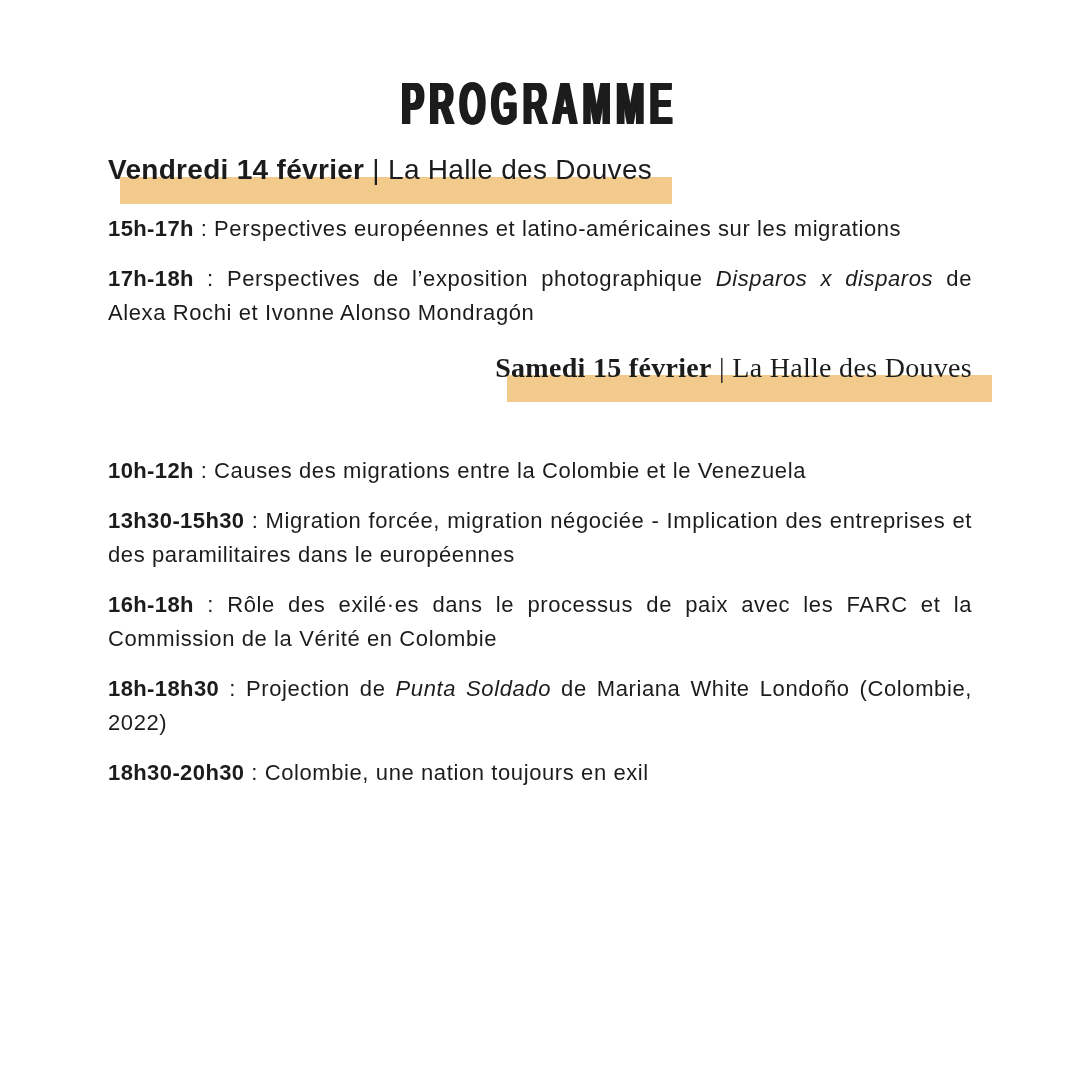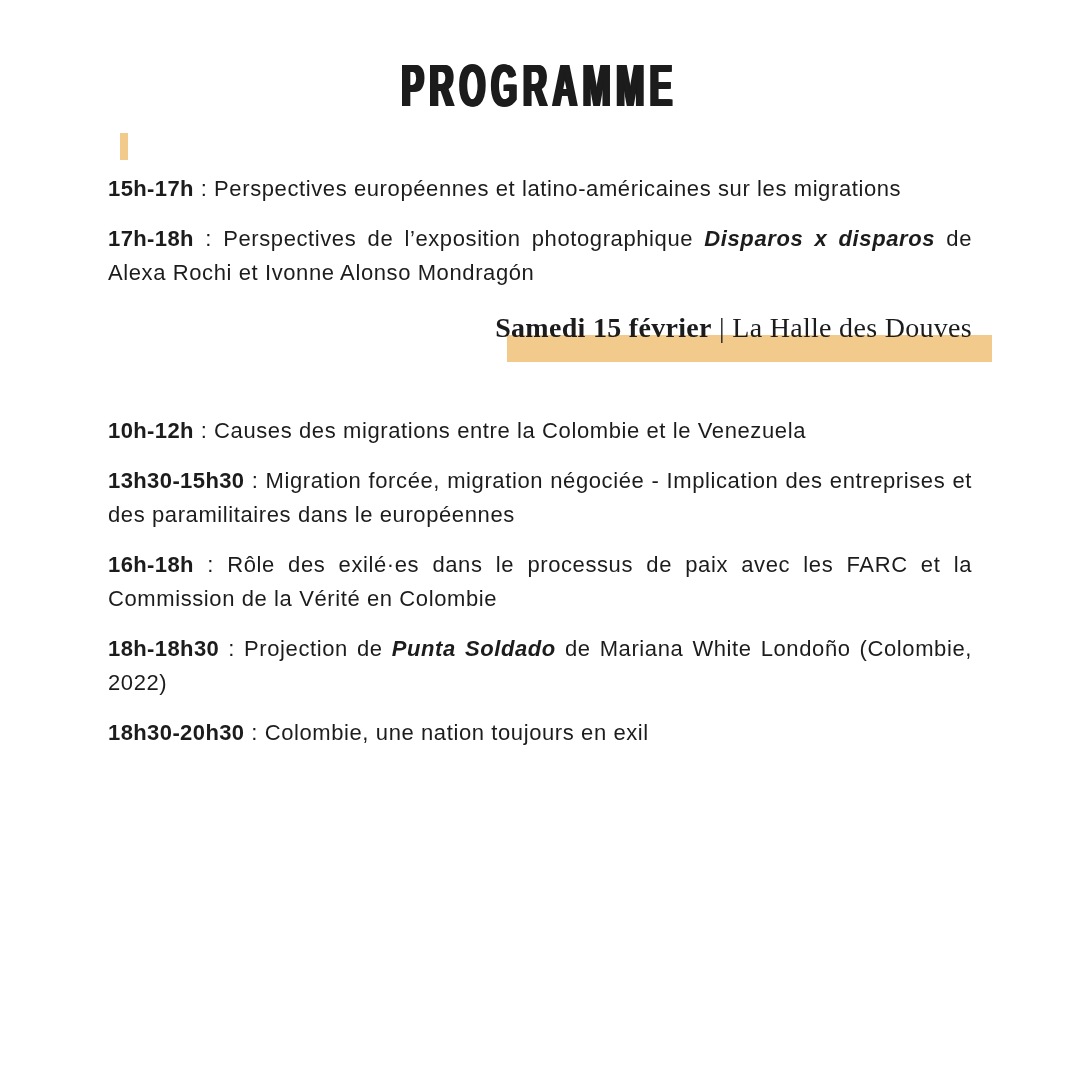--- a/index.html
+++ b/index.html
@@ -6,21 +6,21 @@
   * { margin:0; padding:0; box-sizing:border-box; }
   html,body { width:1080px; height:1080px; }
   body {
     background:var(--bg);
     color:var(--ink);
     font-family:"Liberation Sans", sans-serif;
     overflow:hidden;
   }
   .page { padding:0 108px; width:1080px; height:1080px; }
 
-  .title-row { padding-top:56px; display:flex; justify-content:center; }
+  .title-row { padding-top:74px; display:flex; justify-content:center; }
   .title {
     font-size:60px; font-weight:bold; line-height:1;
     letter-spacing:10px; white-space:nowrap;
     transform:scaleX(0.56); transform-origin:center;
     text-shadow:1.5px 0 currentColor,-1.5px 0 currentColor,3px 0 currentColor,-3px 0 currentColor;
   }
 
   .heading-row { margin-top:16px; }
   .heading-row.right { text-align:right; margin-top:18px;font-family:Liberation Serif, serif; }
   .heading {
@@ -36,34 +36,35 @@
   .sep, .venue { font-weight:normal; }
 
   .events { margin-top:22px; }
   .events.second { margin-top:66px; }
   .event {
     font-size:22px; line-height:34px; letter-spacing:0.6px;
     text-align:justify; text-align-last:left;
     margin-bottom:16px;
   }
   .event .time { font-weight:bold; letter-spacing:0.4px; }
-  .event em { font-style:italic;font-weight:bold; }
+  .event em { font-style:italic; }
 </style>
 </head>
 <body>
 
 <div class="page">
 
   <div class="title-row">
     <h1 class="title">PROGRAMME</h1>
   </div>
 
   <div class="heading-row left">
     <div class="heading">
       <span class="hl-bar"></span>
+      <span class="heading-text"><strong class="day">Vendredi 14 février</strong><span class="sep"> | </span><span class="venue">La Halle des Douves</span></span>
     </div>
   </div>
 
   <div class="events first">
     <p class="event"><strong class="time">15h-17h</strong><span class="colon"> : </span><span>Perspectives européennes et latino-américaines sur les migrations</span></p>
 
     <p class="event"><strong class="time">17h-18h</strong><span class="colon"> : </span><span>Perspectives de l’exposition photographique </span><em>Disparos x disparos</em><span> de Alexa Rochi et Ivonne Alonso Mondragón</span></p>
 
   </div>
 

